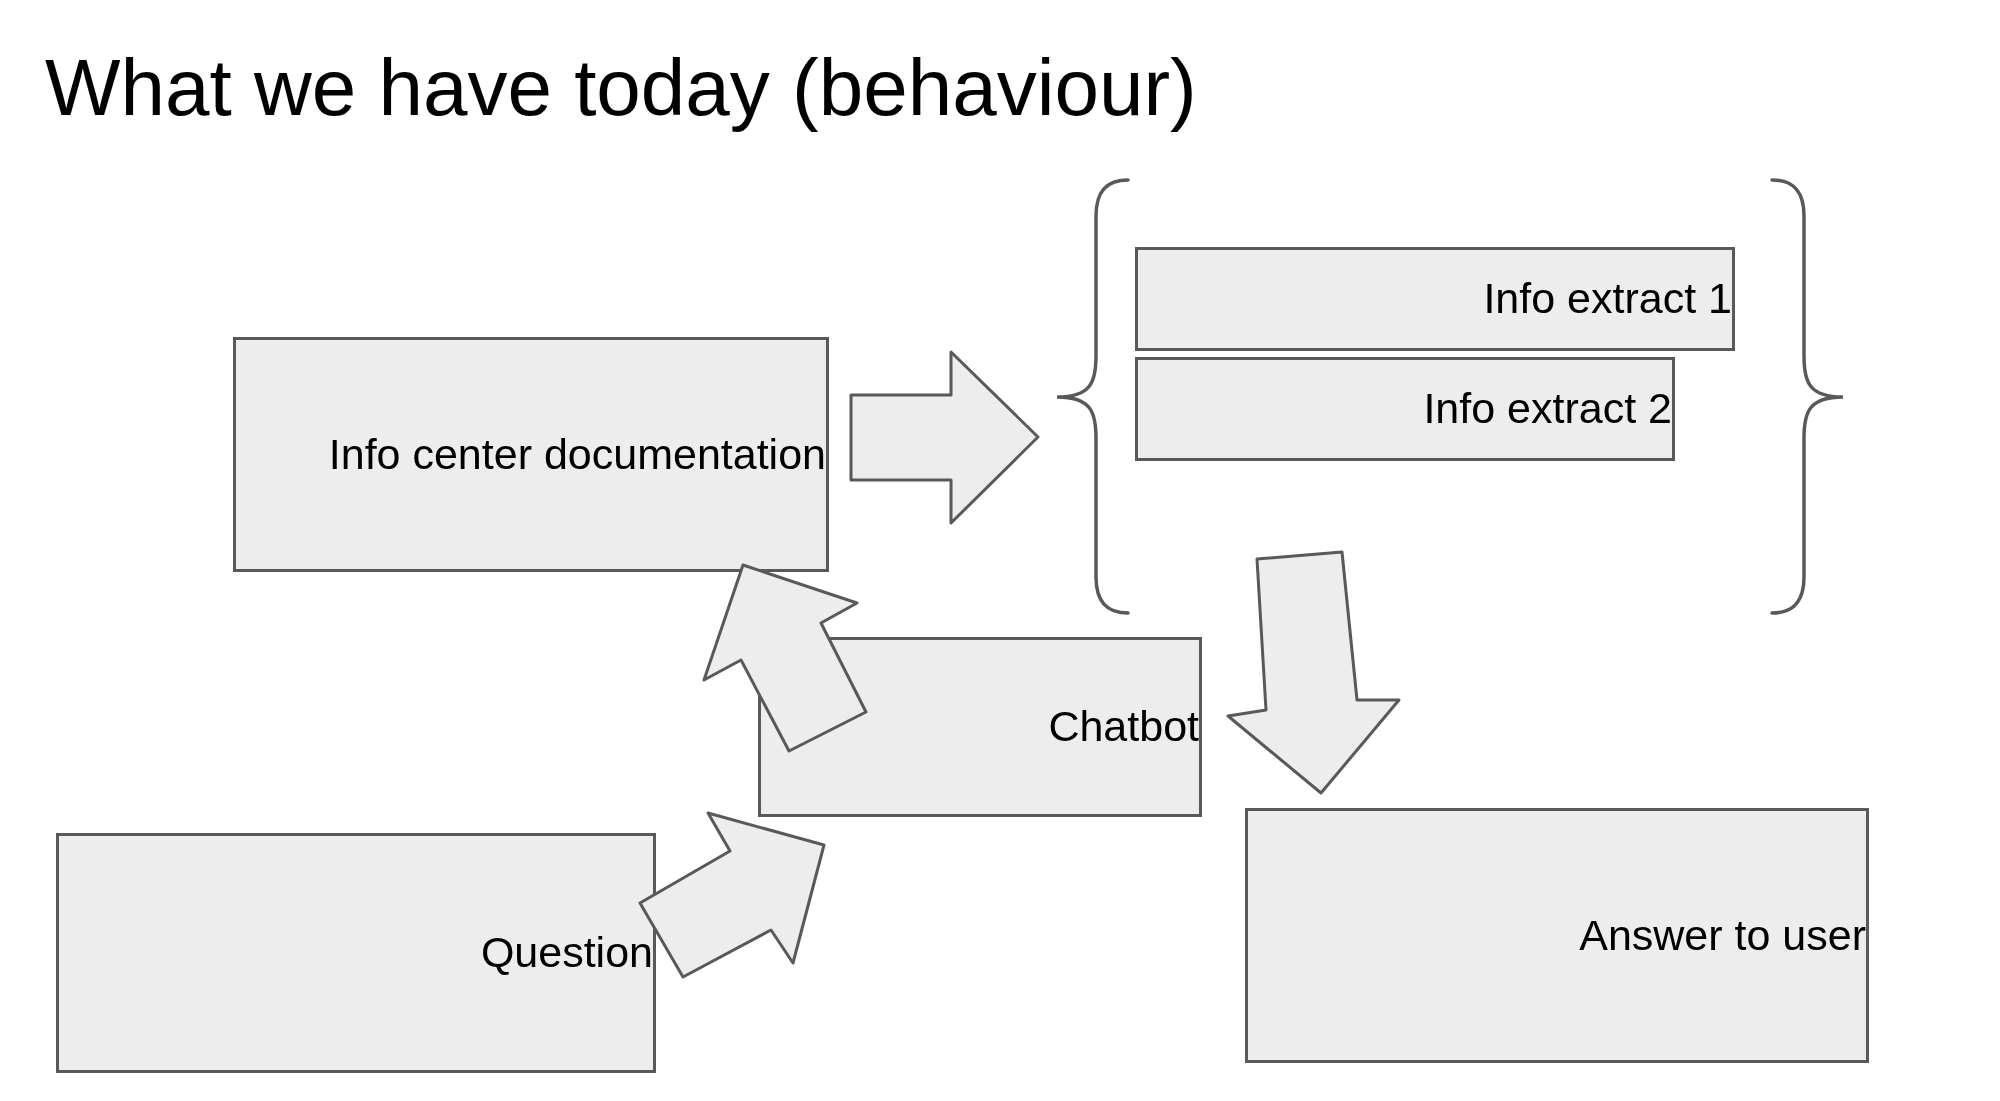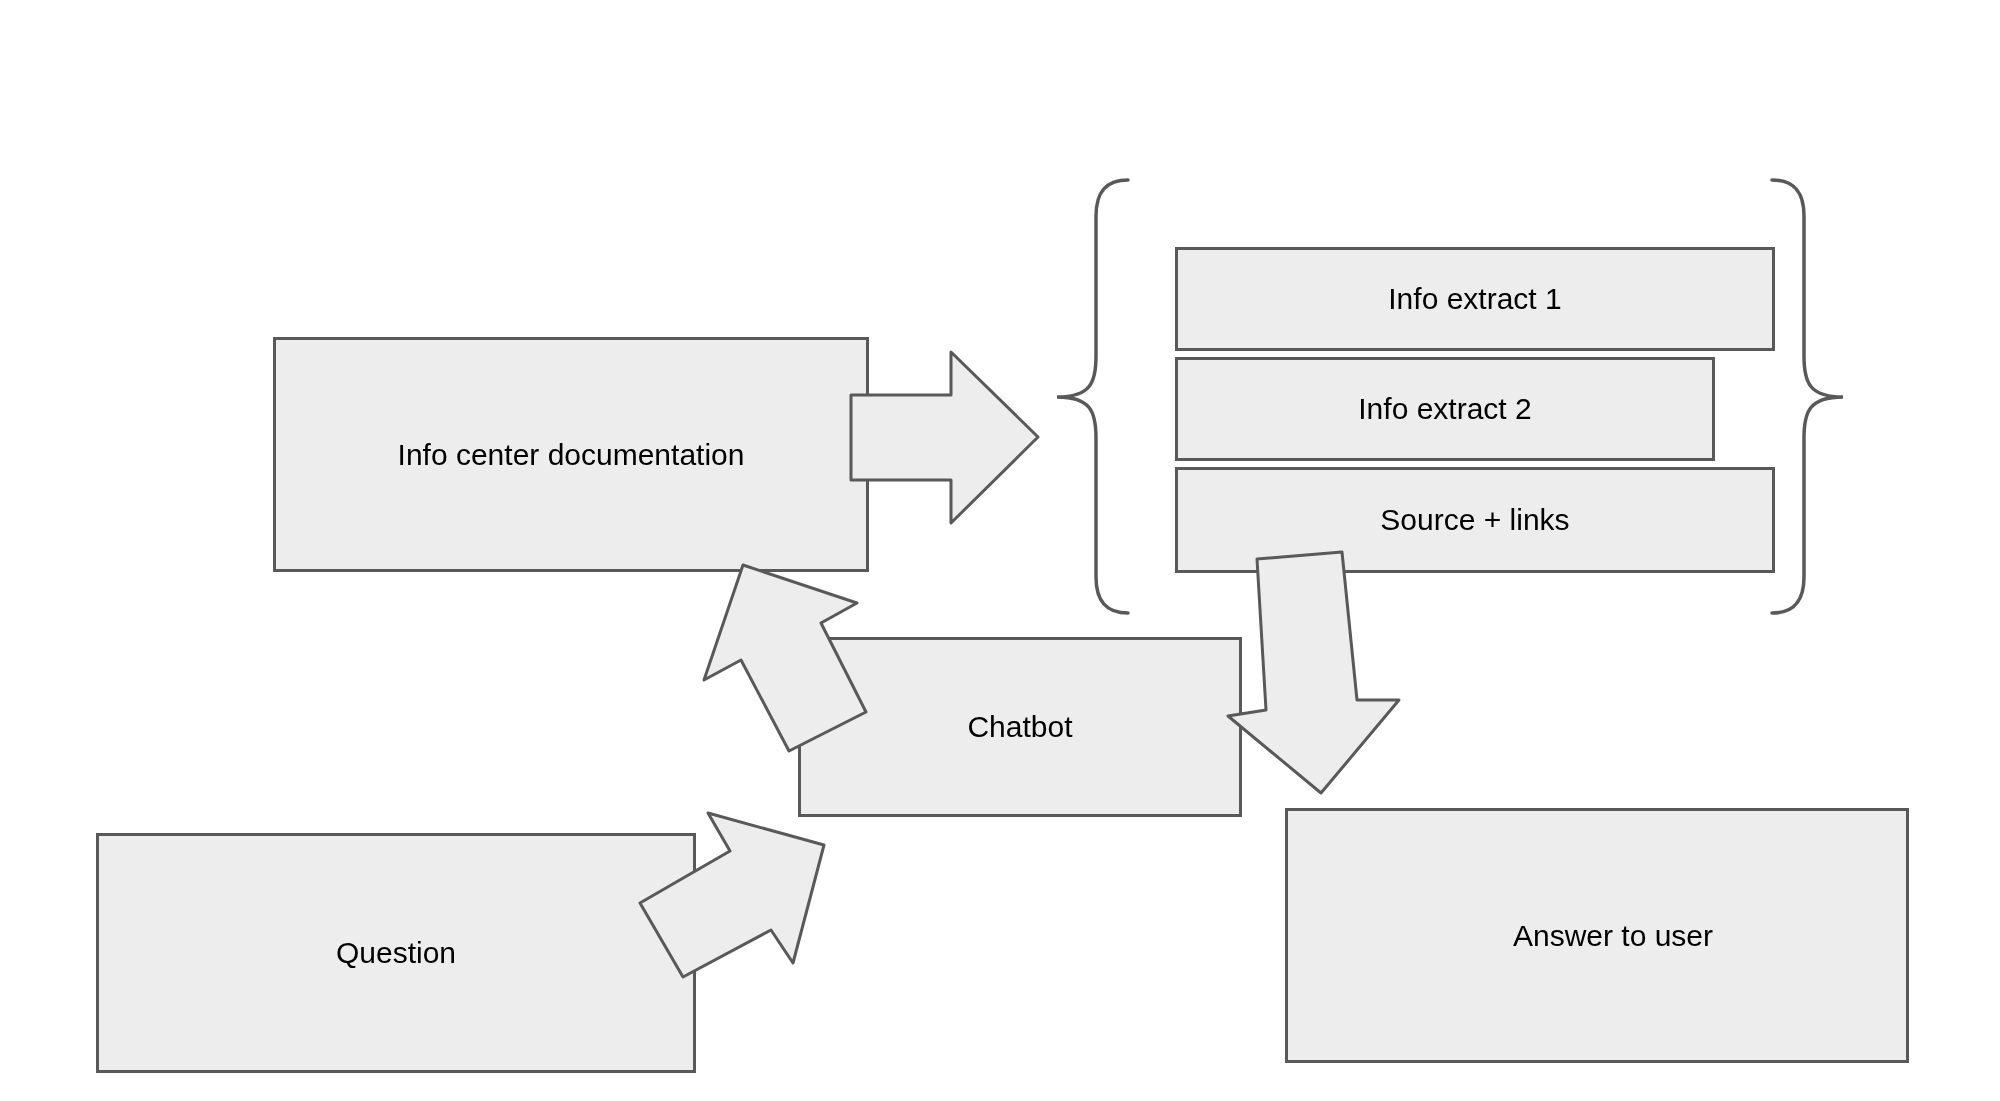--- a/index.html
+++ b/index.html
@@ -26,26 +26,25 @@
     color:var(--text);
     white-space:nowrap;
     letter-spacing:0;
   }
   .node{
     position:absolute;
     background:var(--shape-fill);
     border:3px solid var(--shape-border);
     display:flex;
     align-items:center;
-    justify-content:center;
+    justify-content:flex-end;
     text-align:center;
-    font-size:30px;
+    font-size:43px;
     color:var(--text);
     line-height:1.2;
-    margin-left:40px;
   }
   .node-help   {left:233px; top:337px; width:596px; height:235px;}
   .node-info1  {left:1135px;top:247px; width:600px; height:104px;}
   .node-info2  {left:1135px;top:357px; width:540px; height:104px;}
   .node-source {left:1135px;top:467px; width:600px; height:106px;}
   .node-chatbot{left:758px; top:637px; width:444px; height:180px;}
   .node-question{left:56px; top:833px; width:600px; height:240px;}
   .node-answer {left:1245px;top:808px; width:624px; height:255px;padding-left:32px;}
   .overlay{
     position:absolute;
@@ -63,36 +62,34 @@
     stroke:var(--shape-border);
     stroke-width:3.5;
     stroke-linecap:round;
   }
 </style>
 </head>
 <body>
 
 <div class="slide">
 
+  <div class="slide-title">What we have today (behaviour)</div>
 
   <div class="node node-help">
     <span>Info center documentation</span>
   </div>
 
   <div class="node node-info1">
     <span>Info extract 1</span>
   </div>
 
   <div class="node node-info2">
     <span>Info extract 2</span>
   </div>
 
-  <div class="node node-source">
-    <span>Source + links</span>
-  </div>
 
   <div class="node node-chatbot">
     <span>Chatbot</span>
   </div>
 
   <div class="node node-question">
     <span>Question</span>
   </div>
 
   <div class="node node-answer">

